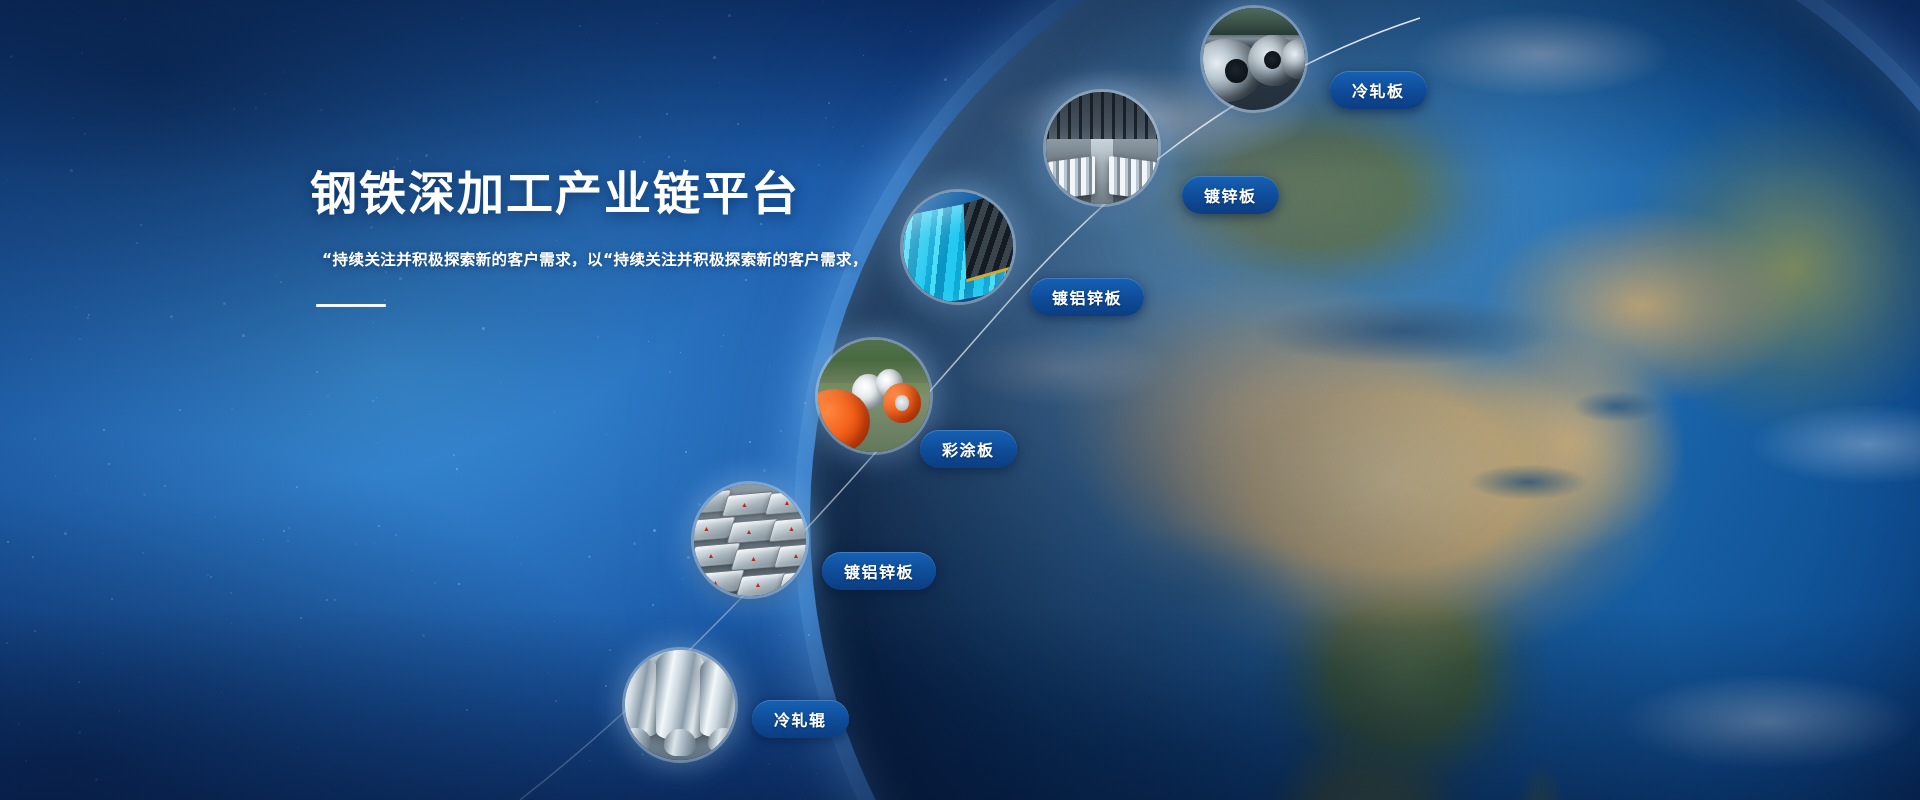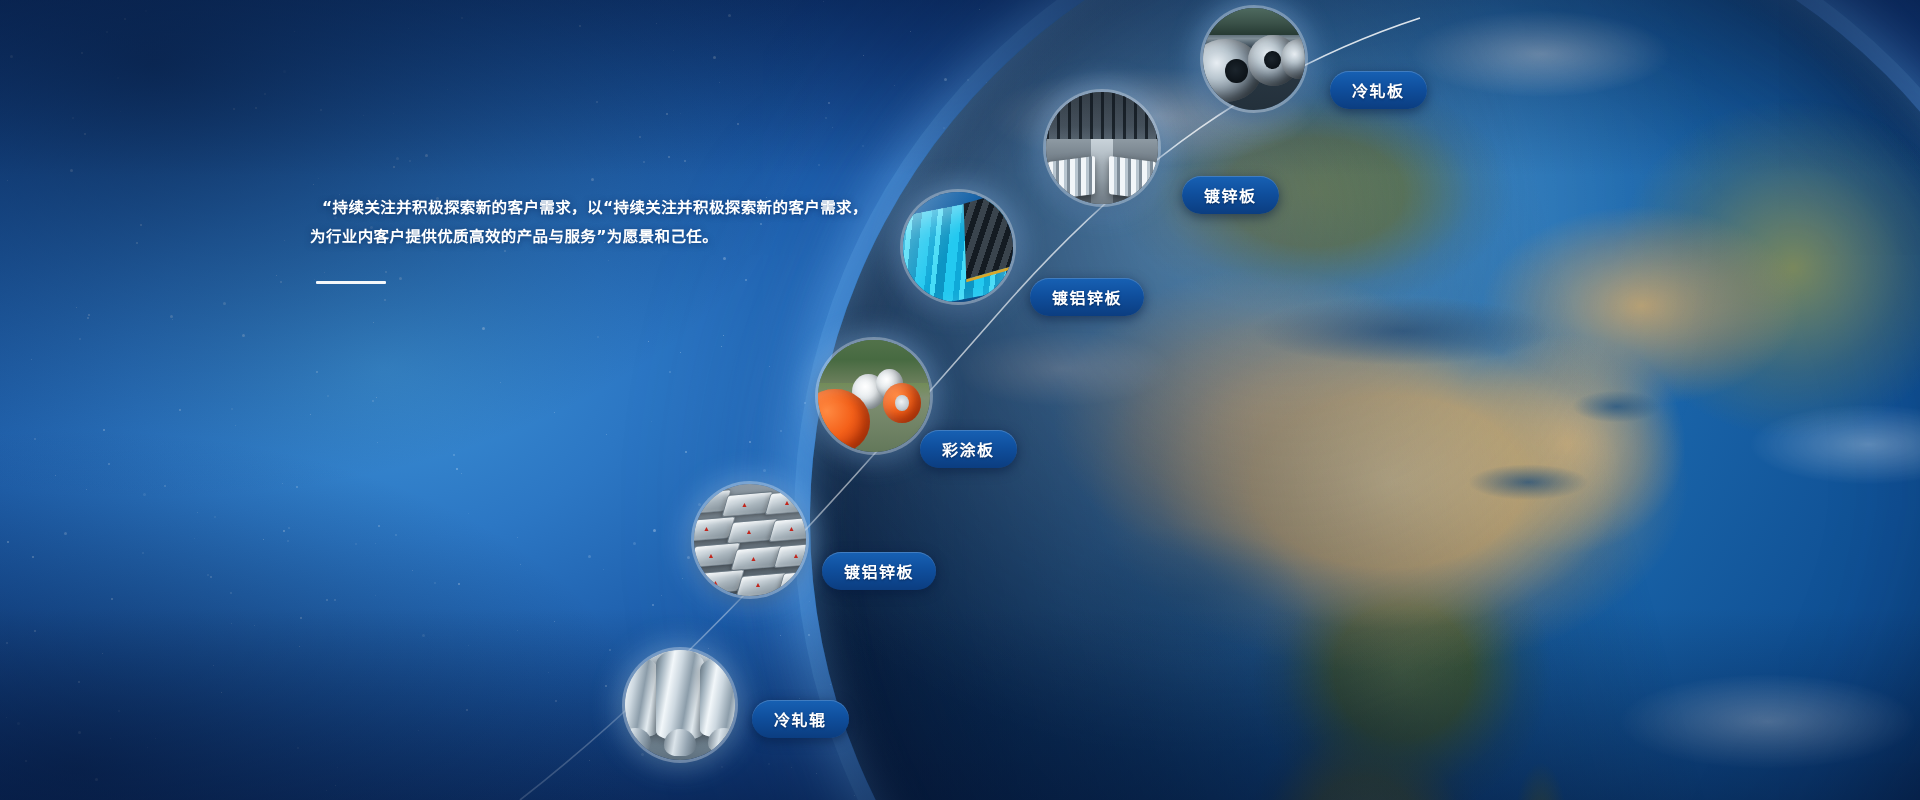--- a/index.html
+++ b/index.html
@@ -654,20 +654,20 @@
           <div class="r" style="left:28%;top:0%;width:44%;height:82%"></div>
           <div class="r" style="left:68%;top:6%;width:44%;height:74%"></div>
         </div>
       </div>
       <div class="pill" style="left:752px;top:700px">
         <span>冷轧辊</span>
       </div>
     </div>
 
   <div class="copy">
+    <div class="headline">钢铁深加工产业链平台</div>
     <div class="sub">
       <span class="l1">“持续关注并积极探索新的客户需求，以“持续关注并积极探索新的客户需求，</span>
-      <span class="l2">为行业内客户提供优质高效的产品与服务”为愿景和己任。</span>
     </div>
     <div class="rule"></div>
   </div>
 
 </div>
 
 </body></html>

